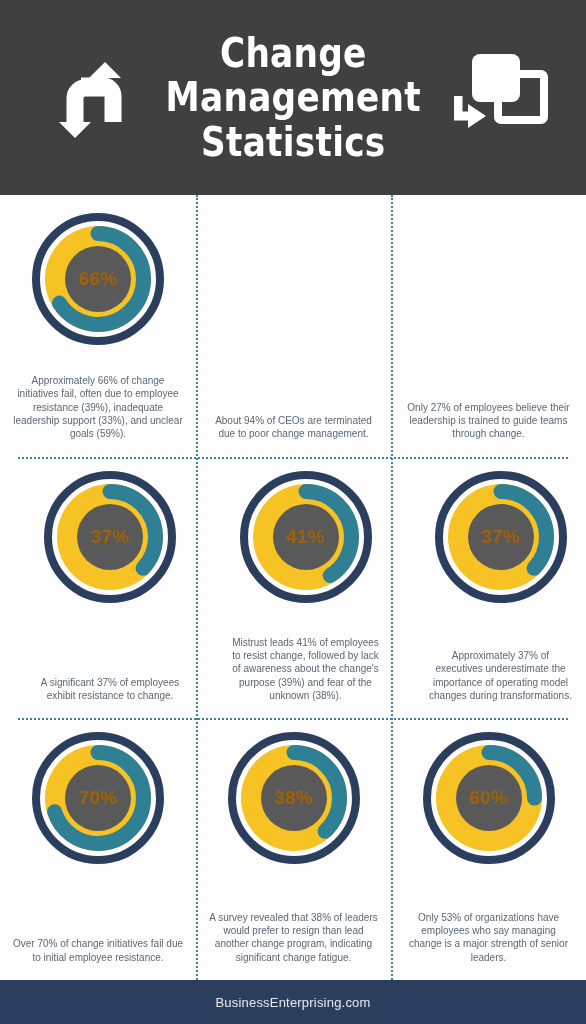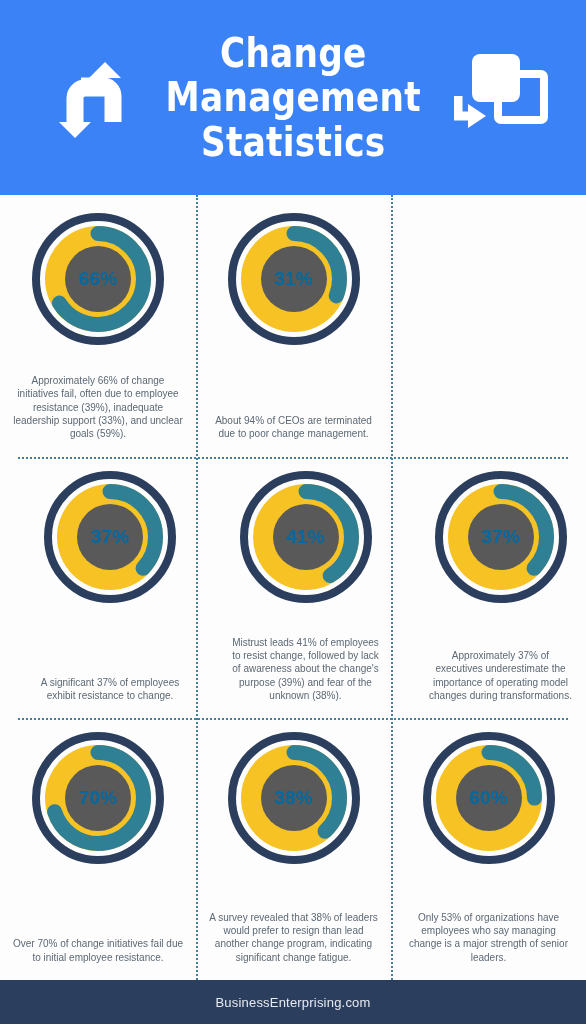--- a/index.html
+++ b/index.html
@@ -13,21 +13,21 @@
     position:relative;
     width:586px; height:1024px;
     background:#fdfdfd;
     display:flex; flex-direction:column;
   }
 
   
   .header {
     position:relative;
     height:195px;
-    background:#3b82f6;
+    background:#404040;
     display:flex;
     align-items:center;
     justify-content:center;
     flex:0 0 195px;
   }
   .header-title {
     text-align:center;
     color:#ffffff;
     font-family:"DejaVu Sans Condensed","Liberation Sans", sans-serif;
     font-size:41px;
@@ -63,21 +63,21 @@
   .donut-wrap {
     width:132px; height:132px;
     flex:0 0 auto;
     position:relative;
   }
   .donut-wrap svg { display:block; width:132px; height:132px; }
   .donut-label {
     position:absolute;
     left:0; top:0; width:132px; height:132px;
     display:flex; align-items:center; justify-content:center;
-    color:#0369a1;
+    color:#a16207;
     font-size:19px;
     font-weight:bold;
     letter-spacing:0.2px;
     pointer-events:none;
   }
 
   .caption {
     margin-top:auto;
     margin-bottom:6px;
     text-align:center;
@@ -160,33 +160,25 @@
           <circle cx="66" cy="66" r="53" fill="#f7c223"></circle>
           <circle class="arc" cx="66" cy="66" r="45.5" fill="none" stroke="#2f7f95" stroke-width="15" stroke-linecap="round" transform="rotate(-90 66 66)" stroke-dasharray="188.68405477460297 97.2008767020682"></circle>
           <circle cx="66" cy="66" r="33" fill="#595959"></circle>
         </svg>
         <div class="donut-label">66%</div>
       </div>
       <div class="caption">Approximately 66% of change initiatives fail, often due to employee resistance (39%), inadequate leadership support (33%), and unclear goals (59%).</div>
     </div>
 
     <div class="cell r1 c2">
-      <div class="donut-wrap">
-        <svg viewBox="0 0 132 132">
-          <circle cx="66" cy="66" r="62" fill="none" stroke="#2c3e5d" stroke-width="8"></circle>
-          <circle cx="66" cy="66" r="53" fill="#f7c223"></circle>
-          <circle class="arc" cx="66" cy="66" r="45.5" fill="none" stroke="#2f7f95" stroke-width="15" stroke-linecap="round" transform="rotate(-90 66 66)" stroke-dasharray="88.62432875776807 197.2606027189031"></circle>
-          <circle cx="66" cy="66" r="33" fill="#595959"></circle>
-        </svg>
-        <div class="donut-label">31%</div>
-      </div>
       <div class="caption">About 94% of CEOs are terminated due to poor change management.</div>
     </div>
 
     <div class="cell r1 c3">
+      <div class="caption">Only 27% of employees believe their leadership is trained to guide teams through change.</div>
     </div>
 
     <div class="cell r2 c1">
       <div class="donut-wrap">
         <svg viewBox="0 0 132 132">
           <circle cx="66" cy="66" r="62" fill="none" stroke="#2c3e5d" stroke-width="8"></circle>
           <circle cx="66" cy="66" r="53" fill="#f7c223"></circle>
           <circle class="arc" cx="66" cy="66" r="45.5" fill="none" stroke="#2f7f95" stroke-width="15" stroke-linecap="round" transform="rotate(-90 66 66)" stroke-dasharray="105.77742464636833 180.10750683030284"></circle>
           <circle cx="66" cy="66" r="33" fill="#595959"></circle>
         </svg>

